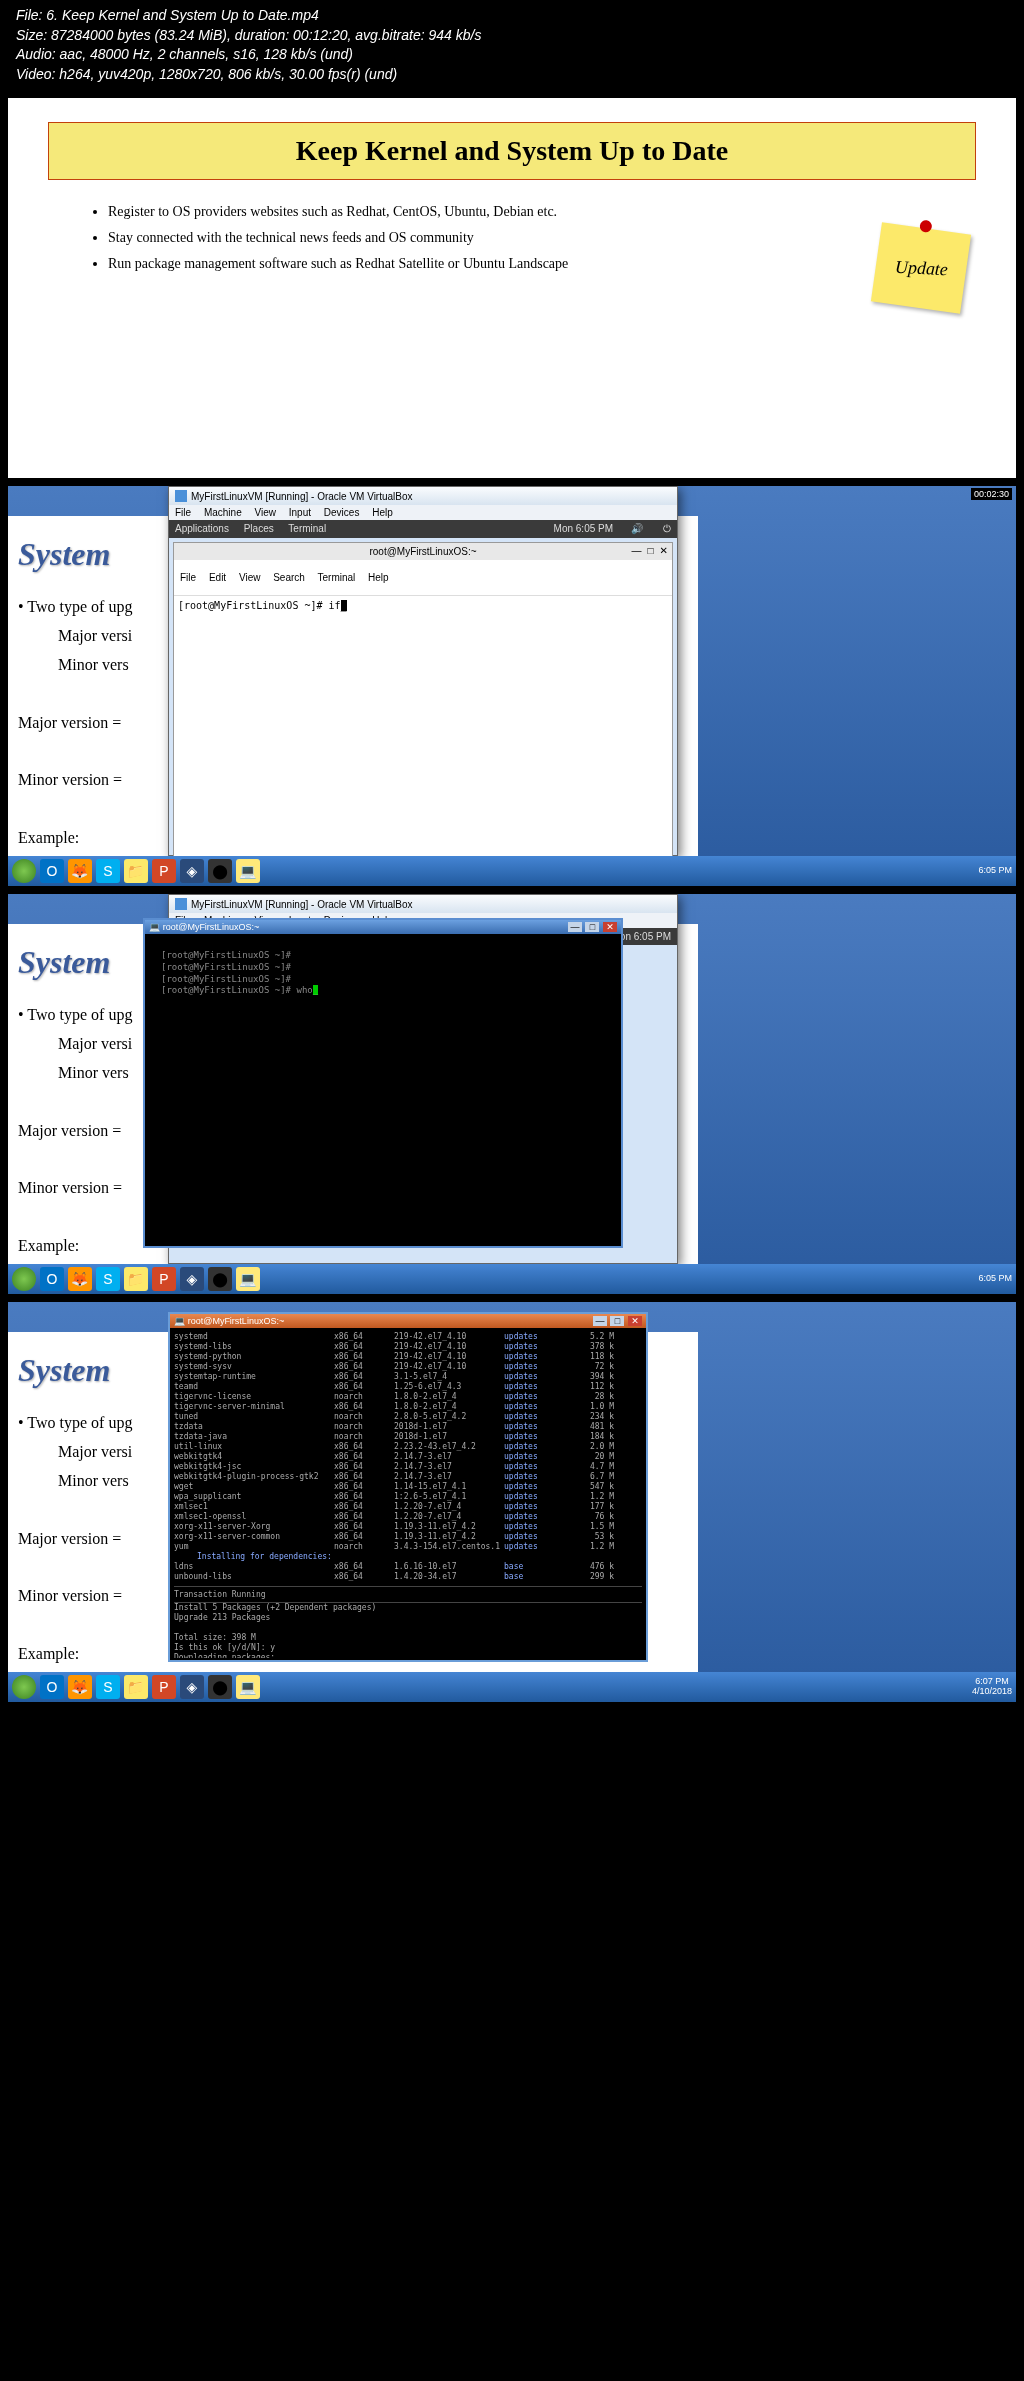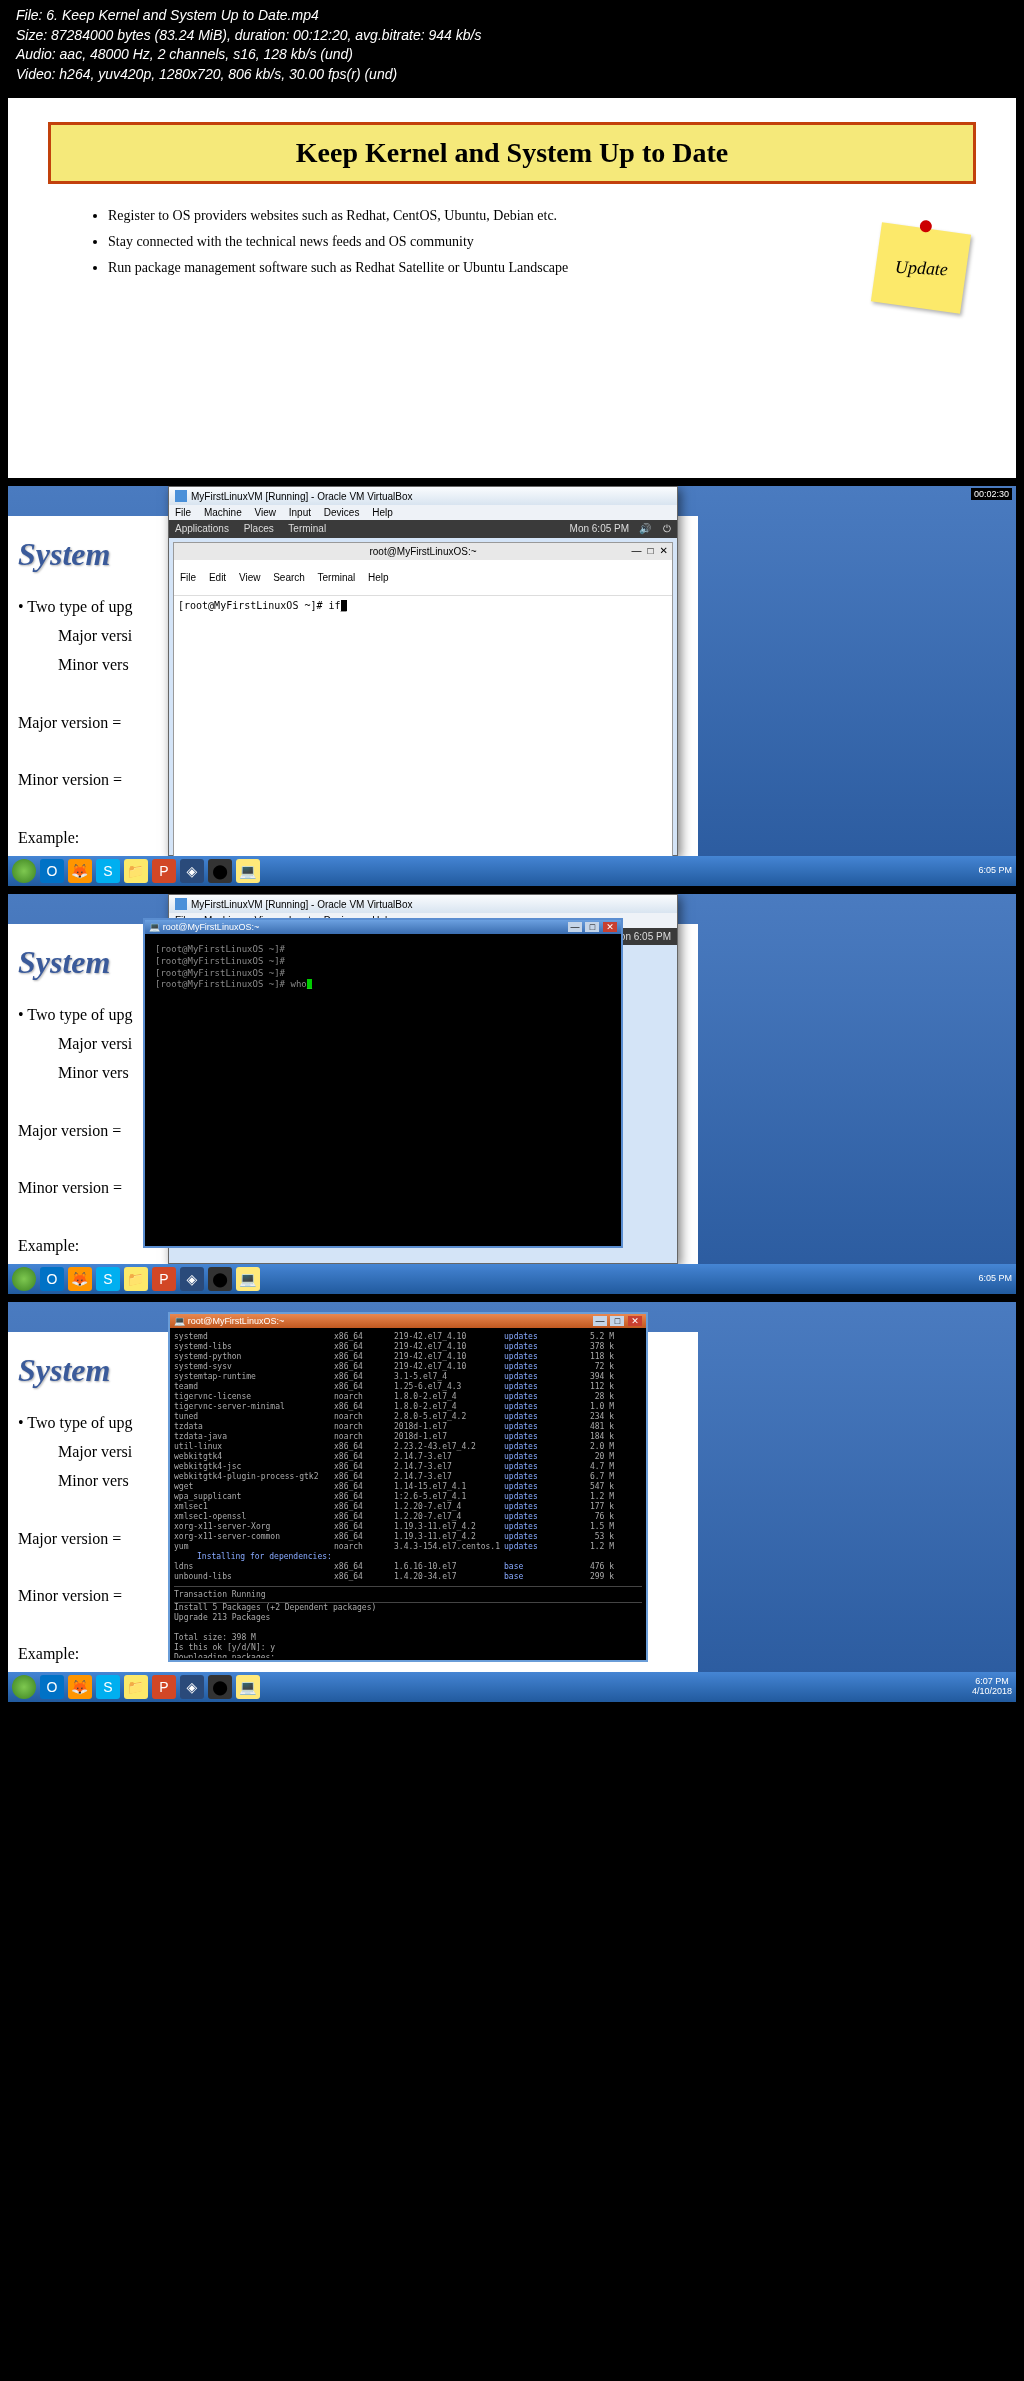--- a/index.html
+++ b/index.html
@@ -1,39 +1,39 @@
 <!DOCTYPE html>
 <html><head>
 <meta charset="utf-8">
 <style>
 *{margin:0;padding:0;box-sizing:border-box}
 body{background:#000;font-family:Arial,sans-serif;width:1024px}
 .meta{color:#fff;font-style:italic;font-size:14px;padding:6px 16px;line-height:1.4}
 .panel{margin:8px;background:#fff;position:relative}
 .slide{padding:24px 40px;height:380px}
-.slide-title{background:#f5e97a;text-align:center;padding:12px;font-size:28px;font-weight:bold;font-family:'Times New Roman',serif;border:3px solid #c2410c}
+.slide-title{background:#f5e97a;text-align:center;padding:12px;font-size:28px;font-weight:bold;font-family:'Times New Roman',serif;border:1px solid #c2410c}
 .bullets{margin-top:24px;padding-left:60px}
 .bullets li{font-size:14px;font-family:'Times New Roman',serif;margin-bottom:10px;list-style:disc}
 .sticky{position:absolute;right:50px;top:130px;width:90px;height:80px;background:#fce96a;transform:rotate(8deg);box-shadow:2px 2px 4px rgba(0,0,0,.3);display:flex;align-items:center;justify-content:center}
 .sticky::before{content:'';position:absolute;top:-8px;left:38px;width:12px;height:12px;background:#c00;border-radius:50%}
 .sticky-text{font-family:cursive;font-size:18px;font-style:italic;transform:rotate(-5deg)}
 .desktop{height:400px;background:linear-gradient(#4a7bc0,#2a5a9e);position:relative;overflow:hidden}
 .bg-slide{position:absolute;left:-10px;top:30px;width:700px;height:340px;background:#fff;padding:20px}
 .bg-title{font-size:32px;font-family:'Times New Roman',serif;font-weight:bold;color:#3a5a9a;font-style:italic;text-shadow:1px 1px 2px rgba(0,0,0,.3)}
 .bg-text{margin-top:20px;font-family:'Times New Roman',serif;font-size:16px;line-height:1.8}
 .bg-text .indent{margin-left:40px}
 .bg-text .code{font-family:monospace;font-weight:bold}
 .vm-window{position:absolute;left:160px;top:0;width:510px;height:370px;background:#d4e4f7;border:1px solid #666;box-shadow:3px 3px 10px rgba(0,0,0,.5)}
 .vm-title{background:linear-gradient(#fafcfe,#d8e4f0);font-size:10px;padding:3px 6px;display:flex;align-items:center;gap:4px}
 .vm-icon-small{width:12px;height:12px;background:#4a90d9;display:inline-block}
 .vm-menu{font-size:10px;padding:2px 6px;background:#eef2f7}
 .vm-menu span{margin-right:10px}
 .gnome-bar{background:#3a3a3a;color:#ddd;font-size:10px;padding:3px 6px;display:flex;justify-content:space-between}
 .gnome-bar .left span{margin-right:12px}
-.gnome-bar .right span{margin-left:8px}
+.gnome-bar .right span{margin-left:16px}
 .term-window{margin:4px;background:#fff;border:1px solid #999}
 .term-title{background:#e8e8e8;font-size:10px;padding:3px;text-align:center;position:relative}
 .term-ctrls{position:absolute;right:4px;top:2px;display:flex;gap:6px;font-size:10px}
 .term-menu{font-size:10px;padding:12px 6px;border-bottom:1px solid #ddd}
 .term-menu span{margin-right:10px}
 .term-body-white{background:#fff;height:270px;padding:4px;font-family:monospace;font-size:10px}
 .taskbar{position:absolute;bottom:0;left:0;right:0;height:30px;background:linear-gradient(#4585d4,#215a9e);display:flex;align-items:center;padding:0 4px}
 .tb-icon{width:24px;height:24px;margin-right:4px;border-radius:3px;display:flex;align-items:center;justify-content:center;font-size:14px}
 .tb-start{background:radial-gradient(circle,#7ec850,#3a8020);border-radius:50%}
 .tb-outlook{background:#0072c6;color:#fff}
@@ -42,21 +42,21 @@
 .tb-folder{background:#fce96a}
 .tb-ppt{background:#d24726;color:#fff}
 .tb-vbox{background:#2a4a7a;color:#fff}
 .tb-obs{background:#333}
 .tb-putty{background:#ffe97a}
 .tb-time{margin-left:auto;color:#fff;font-size:9px;text-align:center;line-height:1.1}
 .timestamp{position:absolute;top:2px;right:4px;background:#000;color:#fff;font-size:9px;padding:1px 3px}
 .dark-term-window{position:absolute;left:135px;top:24px;width:480px;height:330px;background:#000;border:2px solid #5a8dd0}
 .dark-term-title{background:linear-gradient(#6ba0e0,#3a6db0);font-size:9px;padding:2px 4px;color:#fff;display:flex;justify-content:space-between}
 .dark-term-ctrls span{display:inline-block;width:14px;text-align:center;background:#c5d5e8;color:#000;margin-left:1px}
-.dark-term-body{padding:10px;font-family:monospace;font-size:9px;color:#aaa;line-height:1.3}
+.dark-term-body{padding:16px;font-family:monospace;font-size:9px;color:#aaa;line-height:1.3}
 .dark-term-body .prompt{color:#888}
 .dark-term-body .cmd{color:#5c5}
 .yum-window{position:absolute;left:160px;top:10px;width:480px;height:350px;background:#000;border:2px solid #6a9dd8}
 .yum-title{background:linear-gradient(#e88850,#c05820);font-size:9px;padding:2px 4px;color:#fff;display:flex;justify-content:space-between}
 .yum-body{padding:4px;font-family:monospace;font-size:8px;color:#aaa;line-height:1.25;height:330px;overflow:hidden}
 .yum-row{display:flex}
 .yum-row .c1{width:160px;color:#aaa}
 .yum-row .c2{width:60px}
 .yum-row .c3{width:110px}
 .yum-row .c4{width:70px;color:#8af}

